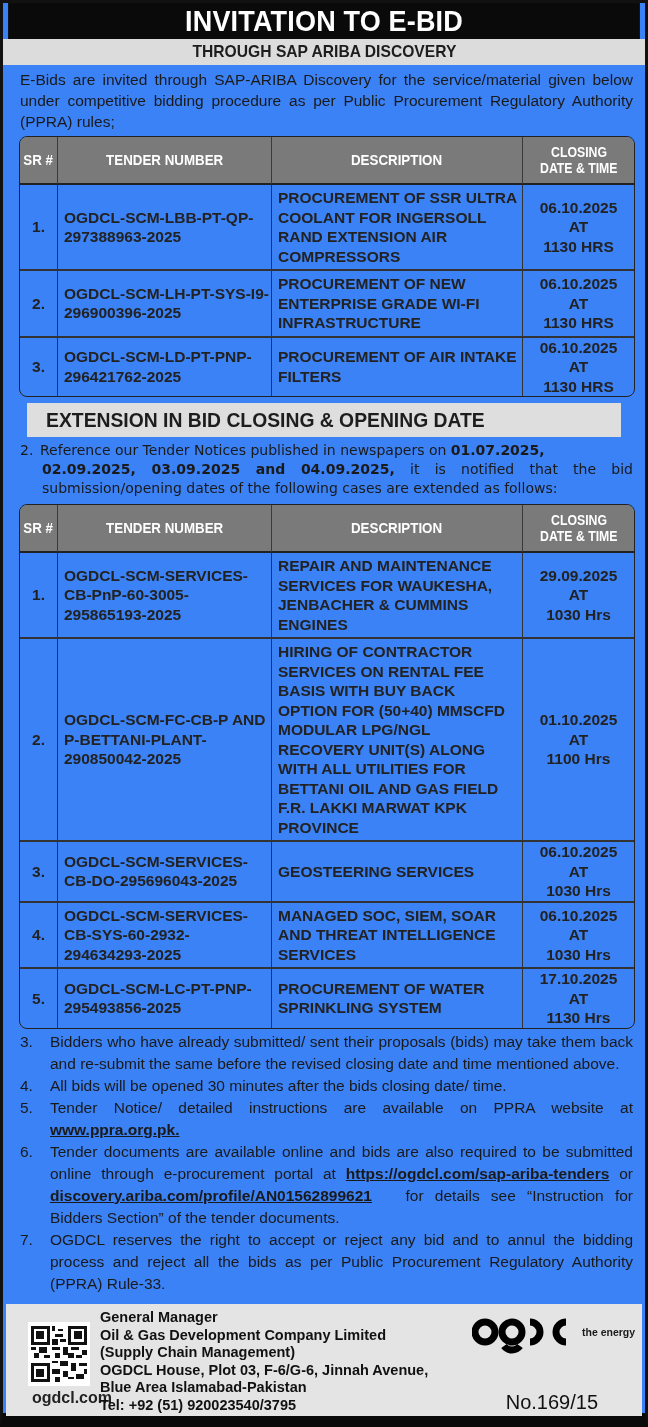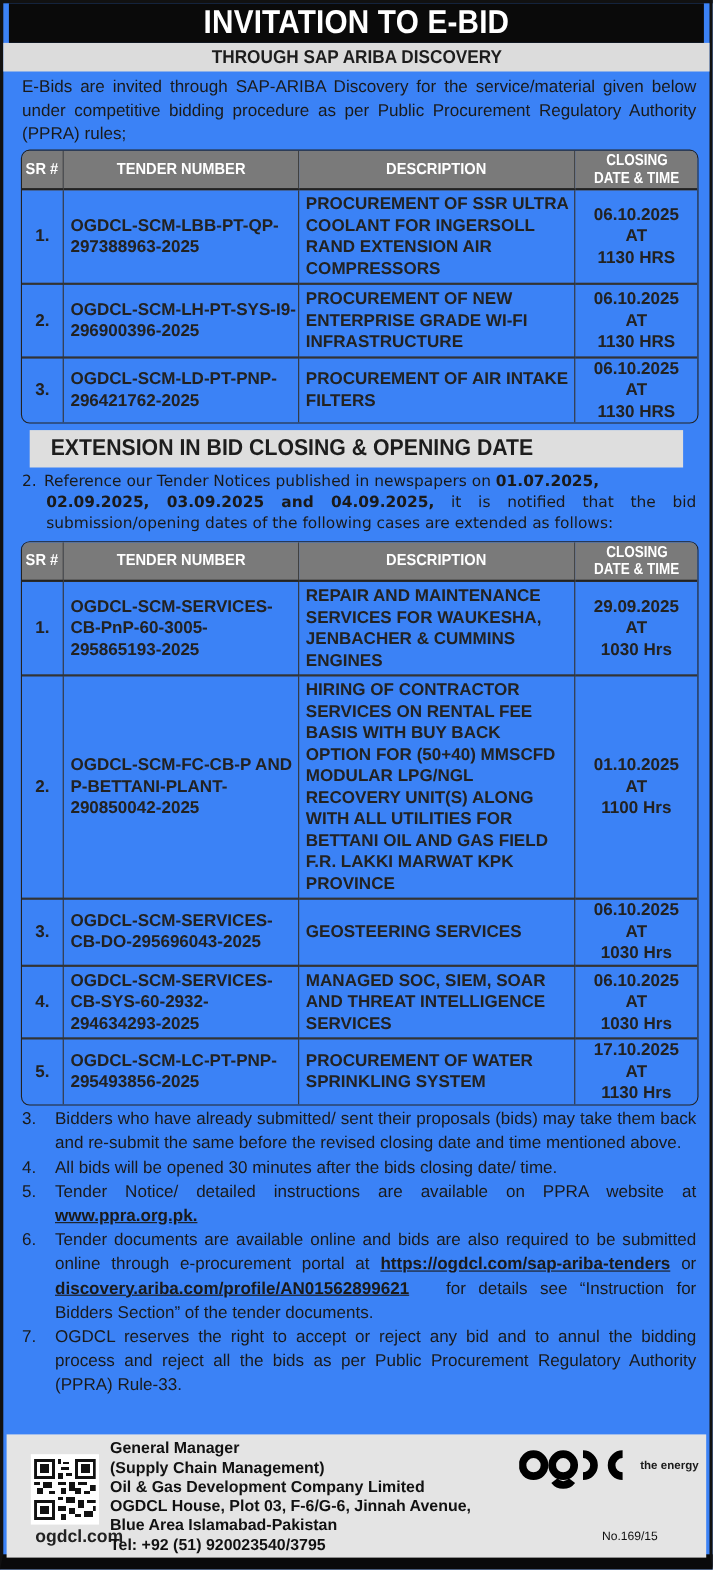--- a/index.html
+++ b/index.html
@@ -35,21 +35,21 @@
     }
     table.tenders {
       border-collapse: separate; border-spacing: 0;
       width: 616px; margin: 4px 0 0 16px;
       border: 1.5px solid #222; border-radius: 8px; overflow: hidden;
     }
     table.tenders th {
       background: #7a7a7a; color: #fff; font-weight: 700;
       font-size: 14.5px; line-height: 16px;
       border-right: 1px solid #3a3a3a; border-bottom: 2px solid #222;
-      height: 36px; padding: 1px 2px; text-align: center;
+      height: 48px; padding: 1px 2px; text-align: center;
     }
     table.tenders th:last-child { border-right: none; }
     table.tenders th span { display: inline-block; transform: scaleX(0.92); }
     table.tenders td {
       font-weight: 700; font-size: 15.5px; line-height: 19.5px;
       border-right: 1px solid #333; border-bottom: 2px solid #333;
       vertical-align: middle; color: #222;
     }
     table.tenders tr:last-child td { border-bottom: none; }
     table.tenders td:last-child { border-right: none; }
@@ -85,21 +85,21 @@
     .qr-caption {
       position: absolute; left: 26px; top: 85px; font-size: 16px; font-weight: 700;
       color: #222;
     }
     .addr {
       position: absolute; left: 94px; top: 5px;
       font-weight: 700; font-size: 14.5px; line-height: 17.5px; color: #111;
     }
     .logo { position: absolute; left: 466px; top: 11px; width: 160px; height: 50px; }
     .logo-tag { position: absolute; left: 576px; top: 22px; font-size: 10.5px; font-weight: 700; }
-    .ref-no { position: absolute; right: 44px; top: 87px; font-size: 11px; color: #111; }
+    .ref-no { position: absolute; right: 44px; top: 87px; font-size: 20px; color: #111; }
   </style>
 </head>
 <body>
 
 <div class="frame">
   <div class="title-bar">
     <span>INVITATION TO E-BID</span>
   </div>
   <div class="subtitle-bar">
     <span>THROUGH SAP ARIBA DISCOVERY</span>
@@ -282,22 +282,22 @@
           <rect x="17" y="18" width="3" height="2"></rect>
             <rect x="9" y="19" width="2" height="2"></rect>
             <rect x="14" y="19" width="2" height="1"></rect>
             <rect x="20" y="16" width="1" height="2"></rect>
         </g>
       </svg>
     </div>
     <div class="qr-caption">ogdcl.com</div>
     <div class="addr">
       <div>General Manager</div>
+      <div>Oil &amp; Gas Development Company Limited</div>
       <div>(Supply Chain Management)</div>
-      <div>Oil &amp; Gas Development Company Limited</div>
       <div>OGDCL House, Plot 03, F-6/G-6, Jinnah Avenue,</div>
       <div>Blue Area Islamabad-Pakistan</div>
       <div>Tel: +92 (51) 920023540/3795</div>
     </div>
     <svg class="logo" viewBox="0 0 160 50">
       <g fill="none" stroke="#000" stroke-width="7">
         <circle cx="13" cy="17" r="10"></circle>
         <circle cx="40" cy="17" r="10"></circle>
         <path d="M32 31 A10 10 0 0 0 48 31"></path>
         <path d="M58 7 A10 10 0 0 1 58 27"></path>

